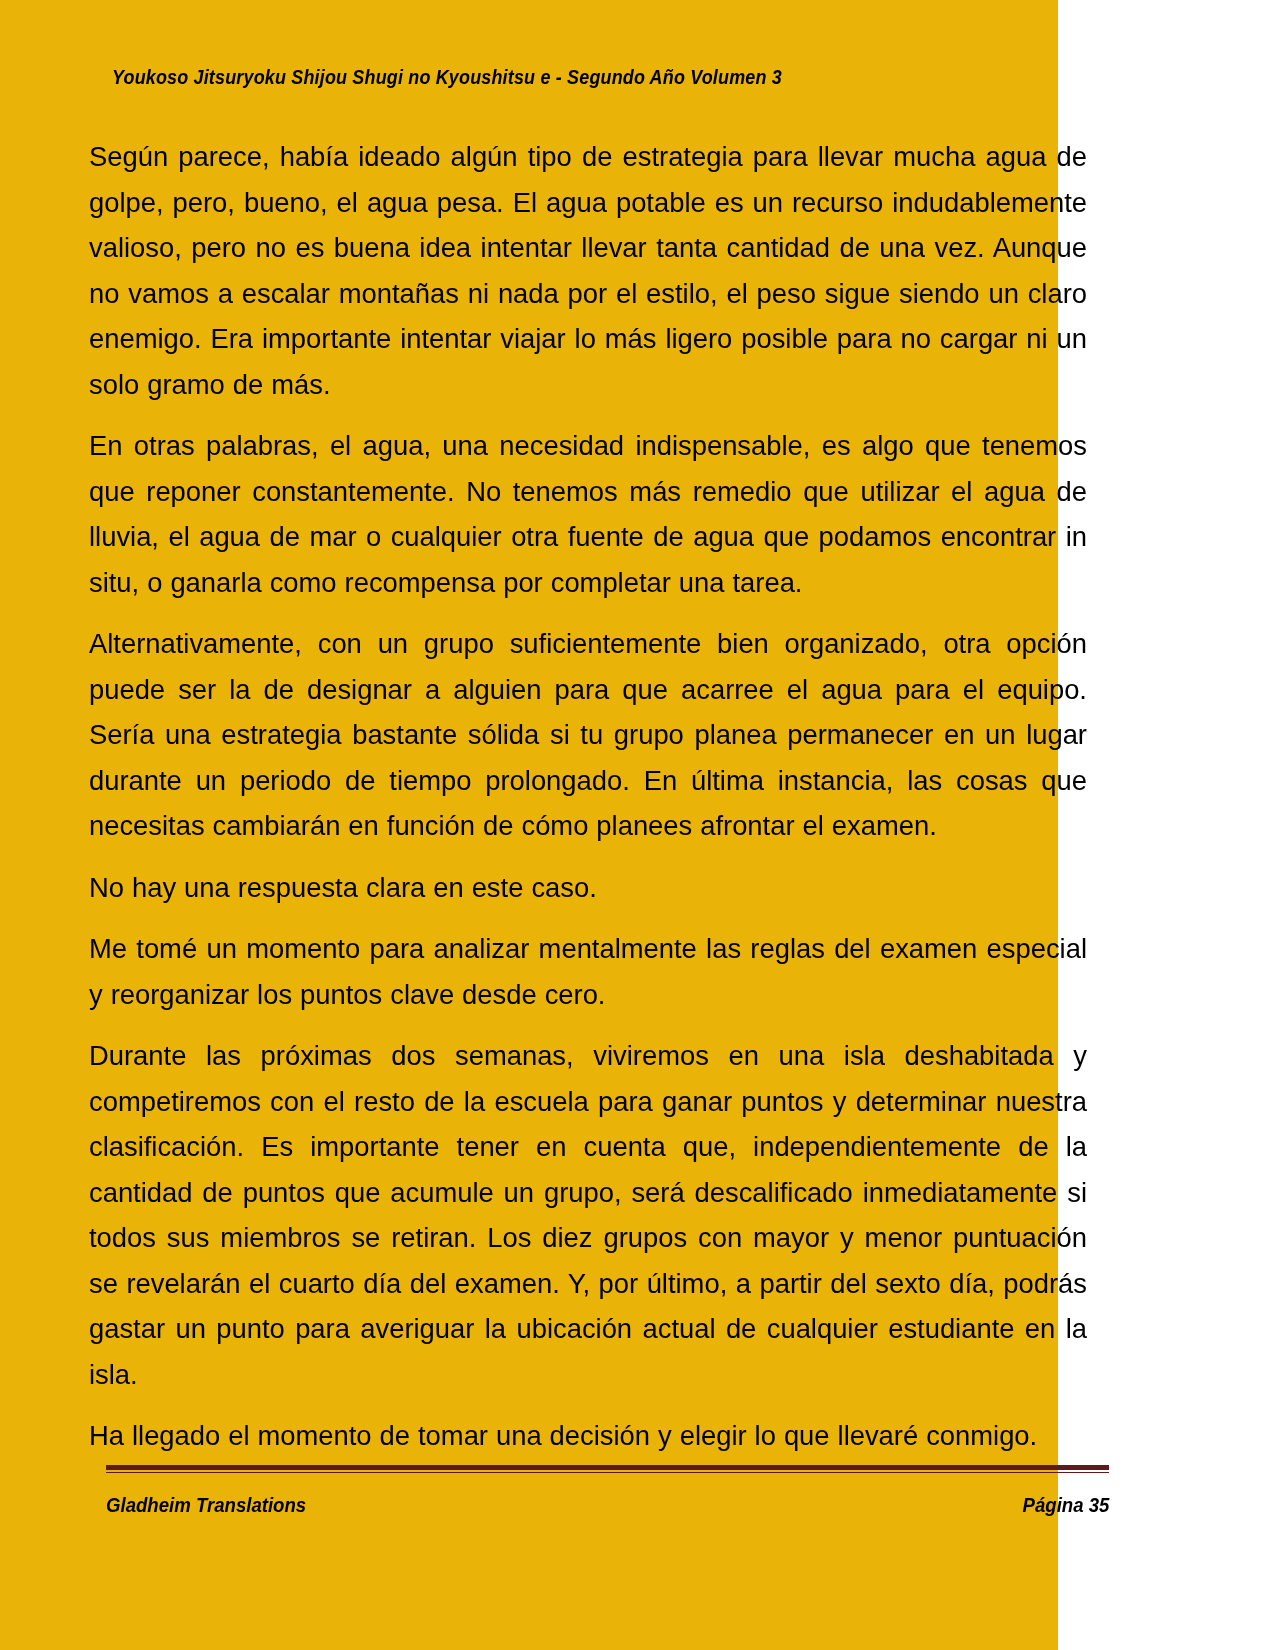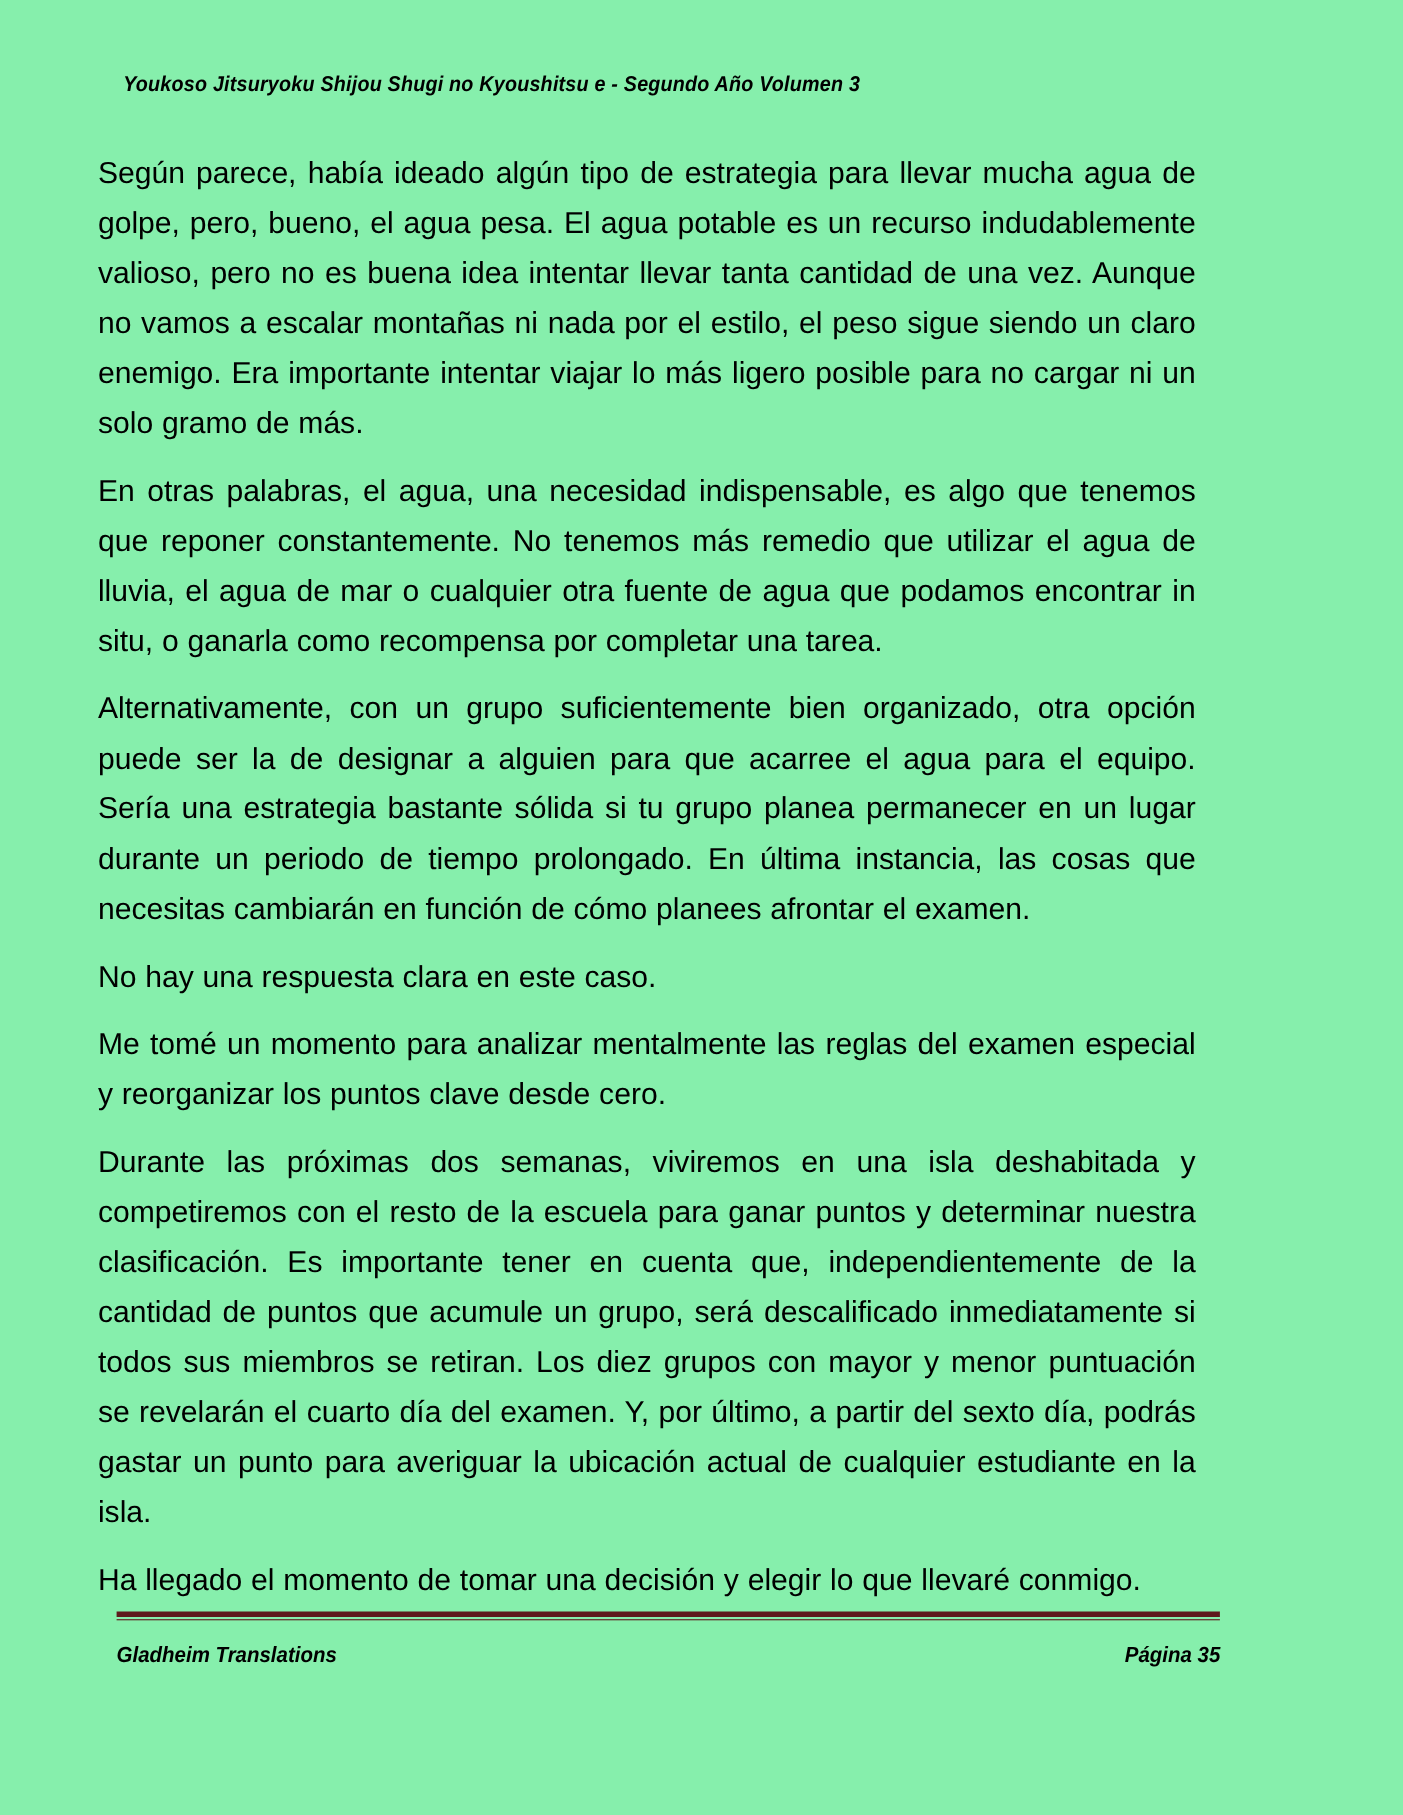--- a/index.html
+++ b/index.html
@@ -12,24 +12,24 @@
     width: 1275px;
     height: 1650px;
     position: relative;
     font-family: "Liberation Sans", "DejaVu Sans", sans-serif;
     -webkit-font-smoothing: antialiased;
   }
 
   .page {
     position: absolute;
     inset: 0;
-    width: 1275px;
+    width: 1058px;
     height: 1650px;
     box-sizing: border-box;
-    background: #86efac;
+    background: #eab308;
   }
 
   
   .header {
     position: absolute;
     left: 112px;
     top: 66px;
     width: 1050px;
     height: 30px;
   }

